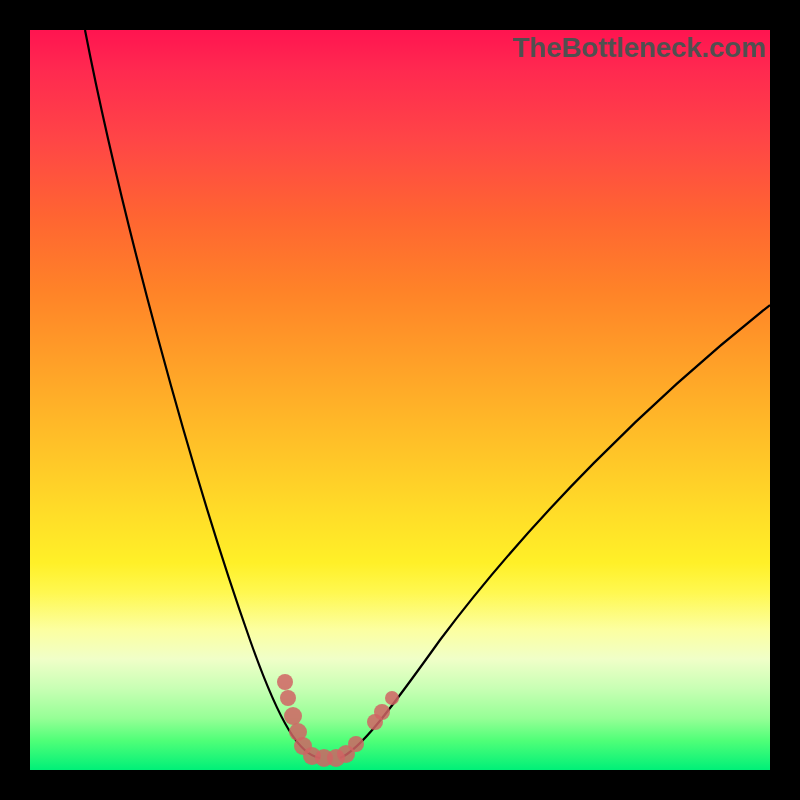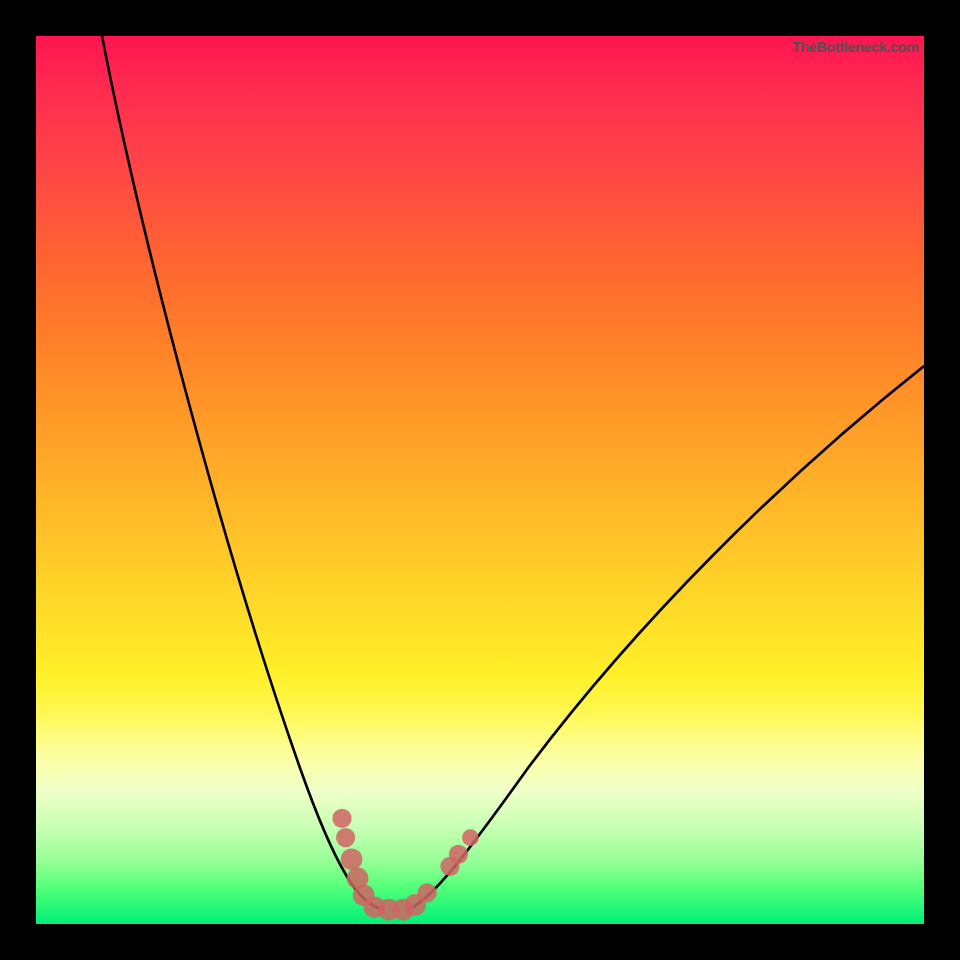--- a/index.html
+++ b/index.html
@@ -26,21 +26,21 @@
         #c8ffb4 89%,
         #96ff96 93%,
         #50ff78 96%,
         #00f078 100%);
     }
     .watermark {
       position: absolute;
       top: 32px;
       right: 34px;
       font-family: Arial, sans-serif;
-      font-size: 12px;
+      font-size: 28px;
       font-weight: bold;
       color: #505050;
       letter-spacing: -0.3px;
     }
     svg.curves {
       position: absolute;
       left: 30px;
       top: 30px;
       width: 740px;
       height: 740px;

